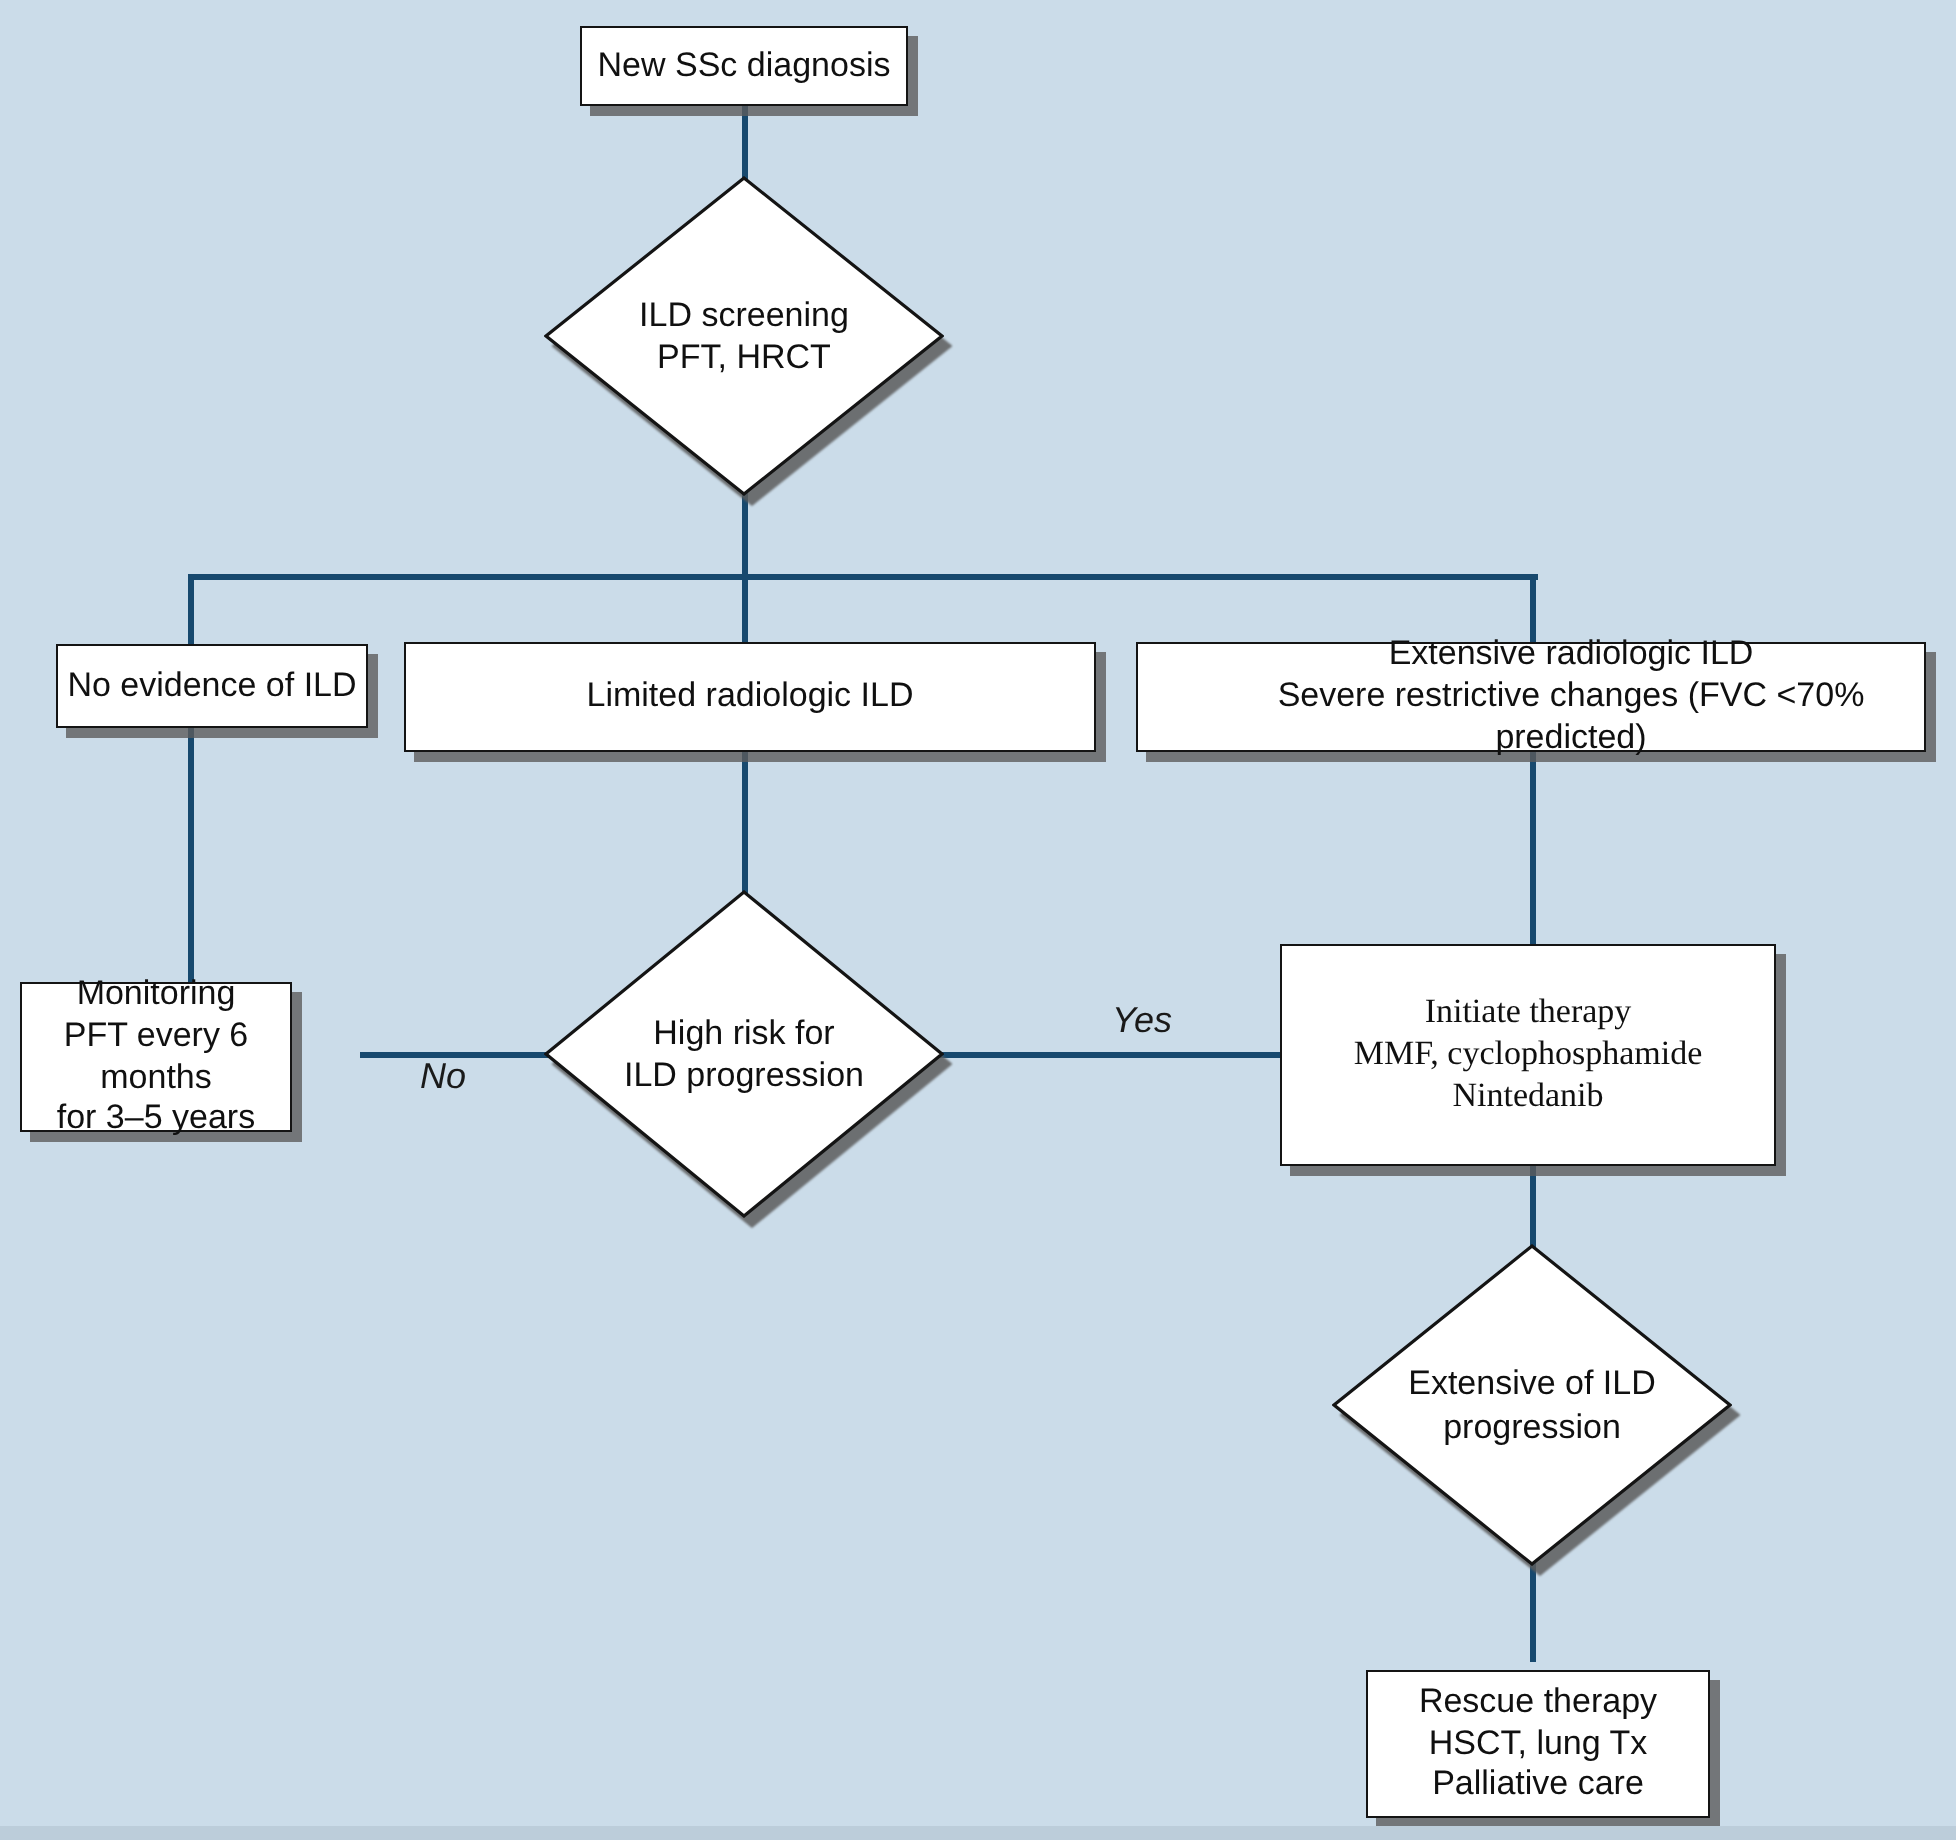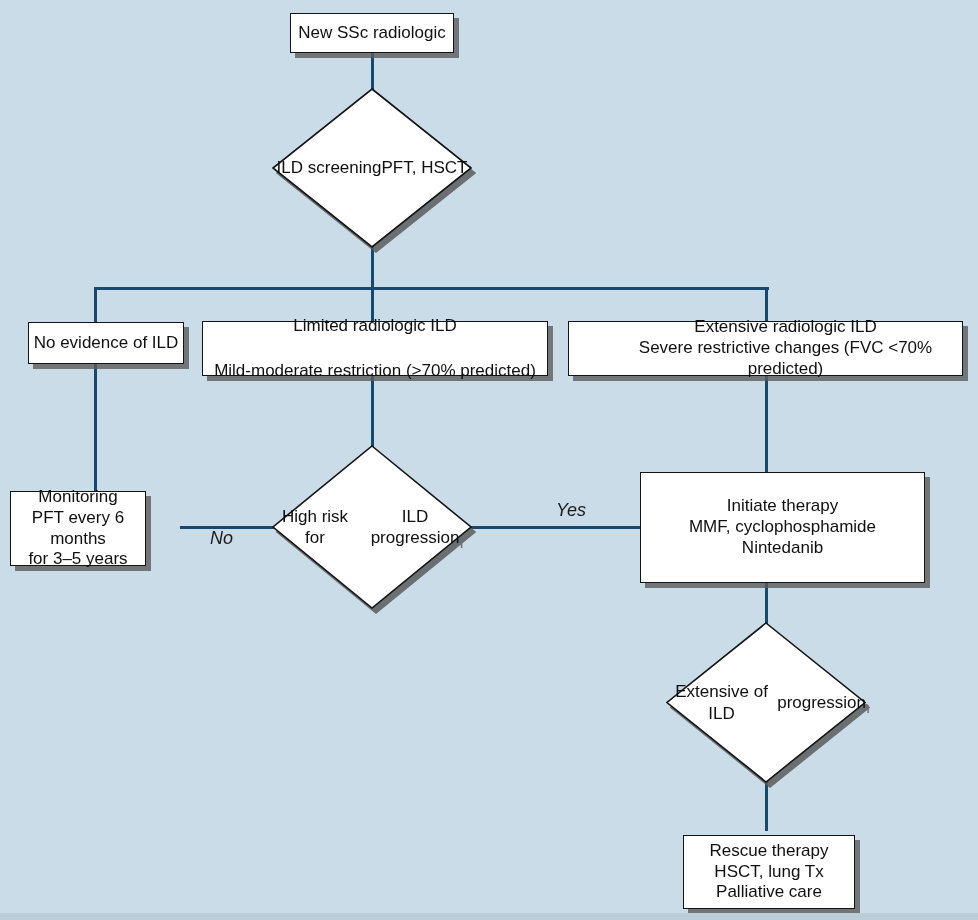--- a/index.html
+++ b/index.html
@@ -43,21 +43,21 @@
 
   .diamond-wrap {
     position: absolute;
     filter: drop-shadow(4px 5px 0.5px rgba(92,92,92,0.85));
   }
   .diamond-wrap svg { display: block; }
   .diamond-text {
     position: absolute;
     left: 0; top: 0; right: 0; bottom: 0;
     display: flex;
-    flex-direction: row;
+    flex-direction: column;
     justify-content: center;
     align-items: center;
     text-align: center;
     font-size: 17px;
     line-height: 1.25;
     color: #101010;
   }
 
   .edge-label {
     position: absolute;
@@ -79,62 +79,61 @@
   <div class="line" style="left:765px; top:287px; width:3px;  height:188px;"></div>
   <div class="line" style="left:180px; top:526px; width:98px;  height:3px;"></div>
   <div class="line" style="left:468px; top:526px; width:174px; height:3px;"></div>
   <div class="line" style="left:765px; top:581px; width:3px;  height:44px;"></div>
   <div class="line" style="left:765px; top:781px; width:3px;  height:50px;"></div>
 
   <span class="edge-label" style="left:210px; top:500px;margin-top:28px;">No</span>
   <span class="edge-label" style="left:556px; top:500px;">Yes</span>
 
   <div class="box" style="left:290px; top:13px; width:164px; height:40px;">
-    <div>New SSc radiologic</div>
+    <div>New SSc diagnosis</div>
   </div>
 
   <div class="box" style="left:28px; top:322px; width:156px; height:42px;">
     <div>No evidence of ILD</div>
   </div>
 
   <div class="box" style="left:202px; top:321px; width:346px; height:55px;gap:24px;">
     <div>Limited radiologic ILD</div>
-    <div>Mild-moderate restriction (&gt;70% predicted)</div>
   </div>
 
   <div class="box" style="left:568px; top:321px; width:395px; height:55px;padding-left:40px;">
     <div>Extensive radiologic ILD</div>
     <div>Severe restrictive changes (FVC &lt;70% predicted)</div>
   </div>
 
   <div class="box" style="left:10px; top:491px; width:136px; height:75px;">
     <div>Monitoring</div>
     <div>PFT every 6 months</div>
     <div>for 3–5 years</div>
   </div>
 
-  <div class="box" style="left:640px; top:472px; width:285px; height:111px;">
+  <div class="box" style="left:640px; top:472px; width:248px; height:111px;font-family:Liberation Serif, serif;">
     <div>Initiate therapy</div>
     <div>MMF, cyclophosphamide</div>
     <div>Nintedanib</div>
   </div>
 
   <div class="box" style="left:683px; top:835px; width:172px; height:74px;">
     <div>Rescue therapy</div>
     <div>HSCT, lung Tx</div>
     <div>Palliative care</div>
   </div>
 
   <div class="diamond-wrap" style="left:272px; top:88px; width:200px; height:160px;">
     <svg width="200" height="160" viewBox="0 0 200 160">
       <polygon points="100,1 199,80 100,159 1,80" fill="#ffffff" stroke="#141414" stroke-width="1.6"></polygon>
     </svg>
     <div class="diamond-text">
       <div>ILD screening</div>
-      <div>PFT, HSCT</div>
+      <div>PFT, HRCT</div>
     </div>
   </div>
 
   <div class="diamond-wrap" style="left:272px; top:445px; width:200px; height:164px;">
     <svg width="200" height="164" viewBox="0 0 200 164">
       <polygon points="100,1 199,82 100,163 1,82" fill="#ffffff" stroke="#141414" stroke-width="1.6"></polygon>
     </svg>
     <div class="diamond-text">
       <div>High risk for</div>
       <div>ILD progression</div>

